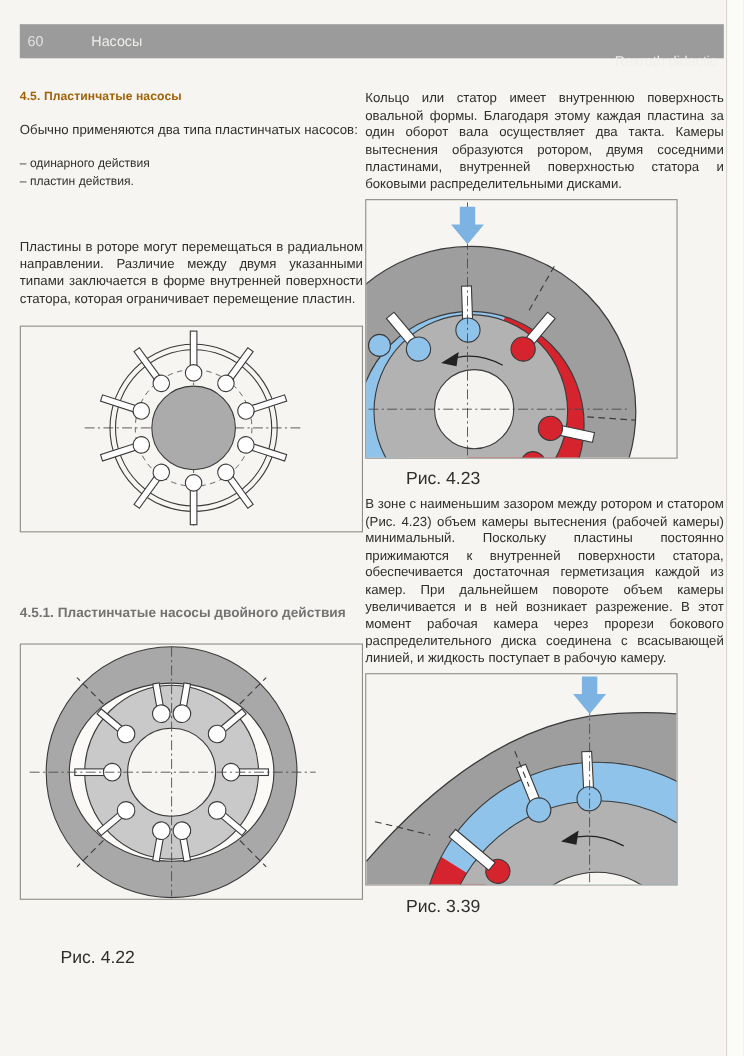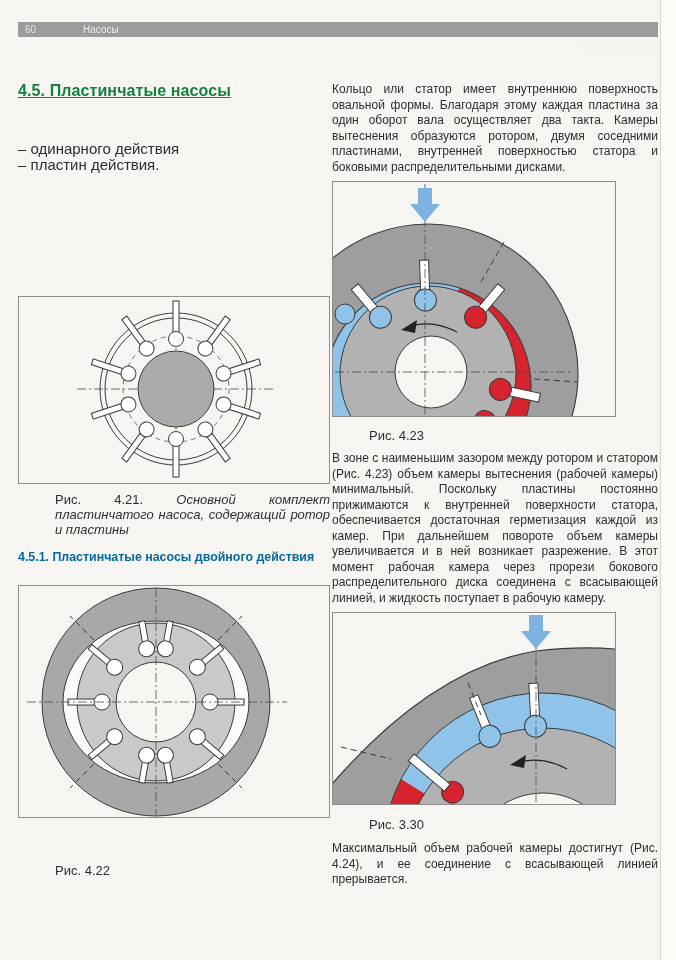--- a/index.html
+++ b/index.html
@@ -10,59 +10,61 @@
     --blue:#8fc3ea;
     --blue-arrow:#7cb3e2;
     --red:#d6242e;
     --ink:#2e2e2e;
     --line:#3a3a3a;
   }
   *{margin:0;padding:0;box-sizing:border-box;}
   body{font-family:"Liberation Sans","DejaVu Sans",sans-serif;background:#e9e8e4;}
   .page{position:relative;width:676px;height:960px;background:var(--page-bg);overflow:hidden;}
   .page-edge{position:absolute;right:0;top:0;width:16px;height:960px;background:#fbfbf8;border-left:1px solid #d8d6d0;}
-  .headerbar{position:absolute;left:18px;top:22px;width:640px;height:15px;background:var(--bar);
-    display:flex;align-items:center;font-size:10px;color:#f0efec;}
+  .headerbar{position:absolute;left:18px;top:22px;width:640px;height:31px;background:var(--bar);
+    display:flex;align-items:center;font-size:13px;color:#f0efec;}
   .headerbar .pg{margin-left:7px;width:38px;color:#e3e2df;}
   .headerbar .sec{margin-left:8px;padding-left:12px;}
   .headerbar .brand{margin-left:auto;margin-right:6px;margin-top:36px;}
   .col{position:absolute;font-size:12px;line-height:15.5px;color:var(--ink);text-align:justify;}
-  .h1{position:absolute;font-size:16px;font-weight:bold;color:#15803d;letter-spacing:.1px;text-decoration:underline;}
-  .h2{position:absolute;font-size:12.4px;font-weight:bold;color:#0369a1;}
+  .h1{position:absolute;font-size:11px;font-weight:bold;color:#a16207;letter-spacing:.1px;}
+  .h2{position:absolute;font-size:12.4px;font-weight:bold;color:#737373;}
   .figbox{position:absolute;border:1px solid #8f8d88;background:var(--page-bg);}
-  .caption{position:absolute;font-size:13px;line-height:15px;color:#2e2e2e;text-align:left;padding-left:37px;}
+  .caption{position:absolute;font-size:16px;line-height:15px;color:#2e2e2e;text-align:left;padding-left:37px;}
   .caption .it{font-style:italic;}
-  .list{position:absolute;font-size:15px;line-height:16px;color:var(--ink);}
+  .list{position:absolute;font-size:11px;line-height:16px;color:var(--ink);}
   svg{display:block;}
   .lineart{stroke:var(--line);fill:none;stroke-width:1;}
   .dashdot{stroke:#4a4a4a;stroke-width:.8;fill:none;stroke-dasharray:9 3 2 3;}
   .dashed{stroke:#3a3a3a;stroke-width:1;fill:none;stroke-dasharray:6 4;}
   .vrod{fill:#ffffff;stroke:var(--line);stroke-width:1;}
   .rotarrow{stroke:#222;stroke-width:1.1;fill:none;}
 </style>
 </head>
 <body>
 
 <div class="page">
 
   <div class="headerbar">
     <span class="pg">60</span>
     <span class="sec">Насосы</span>
     <span class="brand">Rexroth didactic</span>
   </div>
 
   <div class="h1" style="left:18px;top:82px;width:312px;">4.5.  Пластинчатые насосы</div>
 
+  <div class="col" style="left:18px;top:111px;width:312px;">Обычно применяются два типа пластинчатых насосов:</div>
 
   <div class="list" style="left:18px;top:141px;width:312px;">
     <div>–  одинарного действия</div>
     <div>–  пластин действия.</div>
   </div>
 
 
+  <div class="col" style="left:18px;top:217px;width:312px;">Пластины в роторе могут перемещаться в радиальном направлении. Различие между двумя указанными типами заключается в форме внутренней поверхности статора, которая ограничивает перемещение пластин.</div>
 
   <div class="figbox" style="left:18px;top:296px;width:312px;height:188px;">
     <svg width="310" height="186" viewBox="0 0 310 186">
       <line class="dashdot" x1="58" y1="92" x2="256" y2="92"></line>
       <line class="dashdot" x1="157" y1="5" x2="157" y2="181"></line>
       <circle class="lineart" cx="157" cy="92" r="76"></circle>
       <circle class="lineart" cx="157" cy="92" r="71"></circle>
       <circle cx="157" cy="92" r="38" fill="#ababab" stroke="#3a3a3a" stroke-width="1"></circle>
       <circle cx="157" cy="92" r="53" fill="none" stroke="#555" stroke-width=".8" stroke-dasharray="5 4"></circle>
       <g>
@@ -102,24 +104,20 @@
             <rect class="vrod" x="48" y="-3" width="40" height="6"></rect>
             <circle class="vrod" cx="50" cy="0" r="7.5"></circle>
           </g>
         <g transform="translate(157,92) rotate(-54)">
             <rect class="vrod" x="48" y="-3" width="40" height="6"></rect>
             <circle class="vrod" cx="50" cy="0" r="7.5"></circle>
           </g>
       </g>
     </svg>
   </div>
-  <div class="caption" style="left:18px;top:492px;width:312px;text-align:justify;">
-    <span>Рис. 4.21.</span>
-    <span class="it">Основной комплект пластинчатого насоса, содержащий ротор и пластины</span>
-  </div>
 
   <div class="h2" style="left:18px;top:550px;width:312px;">4.5.1.  Пластинчатые насосы двойного действия</div>
 
   <div class="figbox" style="left:18px;top:585px;width:312px;height:233px;">
     <svg width="310" height="231" viewBox="0 0 310 231">
       <circle cx="137" cy="116" r="114" fill="#a8a8a8" stroke="#3a3a3a" stroke-width="1"></circle>
       <ellipse cx="137" cy="116" rx="93" ry="81" fill="#fbfaf7" stroke="#3a3a3a" stroke-width="1"></ellipse>
       <circle cx="137" cy="116" r="79" fill="#c9c9c9" stroke="#3a3a3a" stroke-width="1"></circle>
       <g>
         <g transform="translate(137,116) rotate(0)">
@@ -282,18 +280,17 @@
         <polygon points="177,152 193,142 191,155" fill="#222"></polygon>
       </g>
 
       <line class="dashdot" x1="203" y1="28" x2="203" y2="189"></line>
       <line class="dashed" x1="135" y1="70" x2="148" y2="102"></line>
       <line class="dashed" x1="8" y1="134" x2="58" y2="146"></line>
 
       <path d="M196,2 L210,2 L210,18 L218,18 L203,36 L188,18 L196,18 Z" fill="var(--blue-arrow)"></path>
     </svg>
   </div>
-  <div class="caption" style="left:332px;top:817px;">Рис. 3.30</div>
-
-  <div class="col" style="left:332px;top:841px;width:326px;">Максимальный объем рабочей камеры достигнут (Рис. 4.24), и ее соединение с всасывающей линией прерывается.</div>
+  <div class="caption" style="left:332px;top:817px;">Рис. 3.39</div>
+
 
   <div class="page-edge"></div>
 </div>
 
 </body></html>

